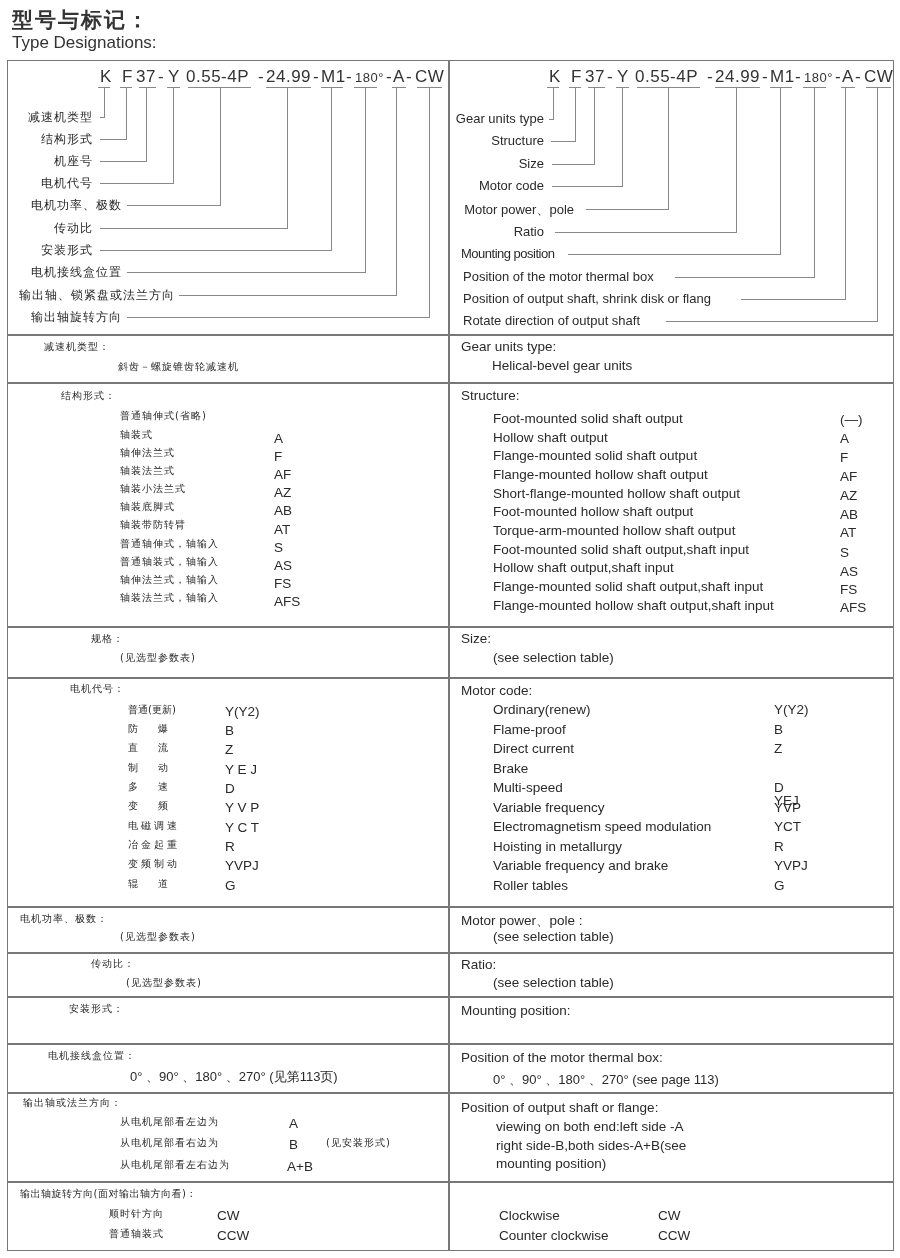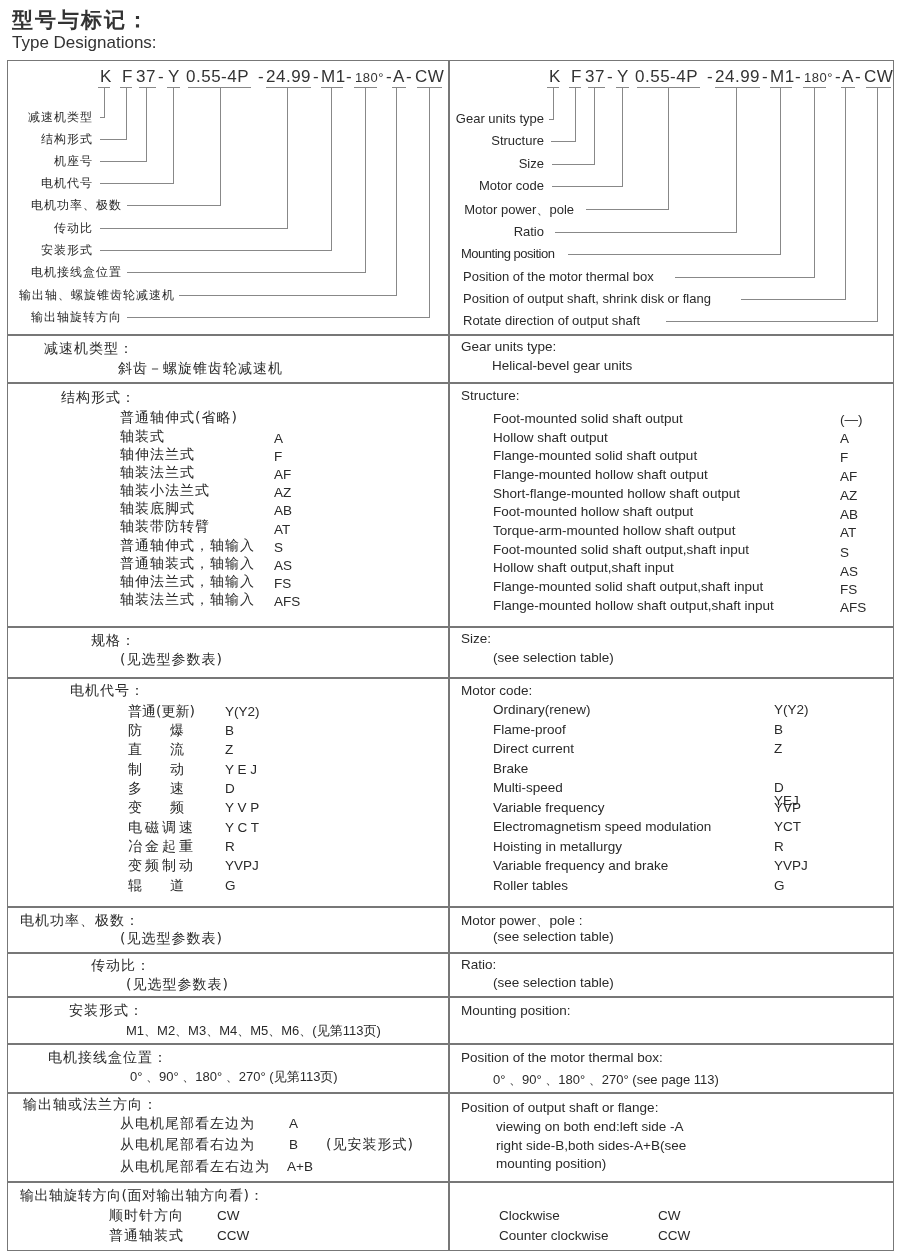--- a/index.html
+++ b/index.html
@@ -3,21 +3,21 @@
 <meta charset="utf-8">
 <style>
   * { margin:0; padding:0; box-sizing:border-box; }
   body { width:900px; height:1258px; background:#fff; font-family:"Liberation Sans", sans-serif; color:#2a2a2a; position:relative; overflow:hidden; }
   .title-zh { position:absolute; left:12px; top:6px; font-size:21px; font-weight:bold; color:#333; letter-spacing:2px; font-family:"DejaVu Sans", sans-serif; }
   .title-en { position:absolute; left:12px; top:33px; font-size:17px; color:#333; }
   .table { position:absolute; left:7px; top:60px; width:887px; height:1191px; border:1.5px solid #777; }
   .vdiv { position:absolute; left:440px; top:0; width:1.5px; height:100%; background:#777; }
   .hdiv { position:absolute; left:0; width:100%; height:1.5px; background:#777; }
   .t { position:absolute; white-space:nowrap; font-size:13.5px; color:#2a2a2a; }
-  .zh { font-family:"DejaVu Sans", sans-serif; font-size:14px; letter-spacing:1px; }
+  .zh { font-family:"DejaVu Sans", sans-serif; font-size:10px; letter-spacing:1px; }
   .code { position:absolute; font-size:17px; color:#333; top:6px; white-space:nowrap; letter-spacing:0.5px; }
   .line { position:absolute; background:#888; }
   .lbl { position:absolute; white-space:nowrap; font-size:13px; text-align:right; }
   .lbl.zh { font-size:12px; }
 </style>
 </head>
 <body>
 
 <div class="title-zh">型号与标记：</div>
 <div class="title-en">Type Designations:</div>
@@ -87,21 +87,21 @@
     <div class="line" style="left:119px;top:256px;width:303px;height:1px"></div>
 
     <span class="lbl zh" style="right:800px;top:48px">减速机类型</span>
     <span class="lbl zh" style="right:800px;top:70px">结构形式</span>
     <span class="lbl zh" style="right:800px;top:92px">机座号</span>
     <span class="lbl zh" style="right:800px;top:114px">电机代号</span>
     <span class="lbl zh" style="right:771px;top:136px">电机功率、极数</span>
     <span class="lbl zh" style="right:800px;top:159px">传动比</span>
     <span class="lbl zh" style="right:800px;top:181px">安装形式</span>
     <span class="lbl zh" style="right:771px;top:203px">电机接线盒位置</span>
-    <span class="lbl zh" style="right:718px;top:226px">输出轴、螺旋锥齿轮减速机</span>
+    <span class="lbl zh" style="right:718px;top:226px">输出轴、锁紧盘或法兰方向</span>
     <span class="lbl zh" style="right:771px;top:248px">输出轴旋转方向</span>
   </div>
 
   <div>
     <span class="code" style="left:541px">K</span>
     <span class="code" style="left:563px">F</span>
     <span class="code" style="left:577px">37</span>
     <span class="code" style="left:599px">-</span>
     <span class="code" style="left:609px">Y</span>
     <span class="code" style="left:627px">0.55-4P</span>
@@ -274,21 +274,20 @@
   <span class="t zh" style="left:112px;top:869px">(见选型参数表)</span>
   <span class="t" style="left:453px;top:851px">Motor power、pole :</span>
   <span class="t" style="left:485px;top:868px">(see selection table)</span>
 
   <span class="t zh" style="left:83px;top:896px">传动比：</span>
   <span class="t zh" style="left:118px;top:915px">(见选型参数表)</span>
   <span class="t" style="left:453px;top:896px">Ratio:</span>
   <span class="t" style="left:485px;top:914px">(see selection table)</span>
 
   <span class="t zh" style="left:61px;top:941px">安装形式：</span>
-  <span class="t" style="left:118px;top:961px;font-size:13px">M1、M2、M3、M4、M5、M6、(见第113页)</span>
   <span class="t" style="left:453px;top:942px">Mounting position:</span>
 
   <span class="t zh" style="left:40px;top:988px">电机接线盒位置：</span>
   <span class="t" style="left:122px;top:1007px;font-size:13px">0° 、90° 、180° 、270° (见第113页)</span>
   <span class="t" style="left:453px;top:989px">Position of the motor thermal box:</span>
   <span class="t" style="left:485px;top:1010px;font-size:13px">0° 、90° 、180° 、270° (see page 113)</span>
 
   <span class="t zh" style="left:15px;top:1035px">输出轴或法兰方向：</span>
   <div>
     <span class="t zh" style="left:112px;top:1054px">从电机尾部看左边为</span>

